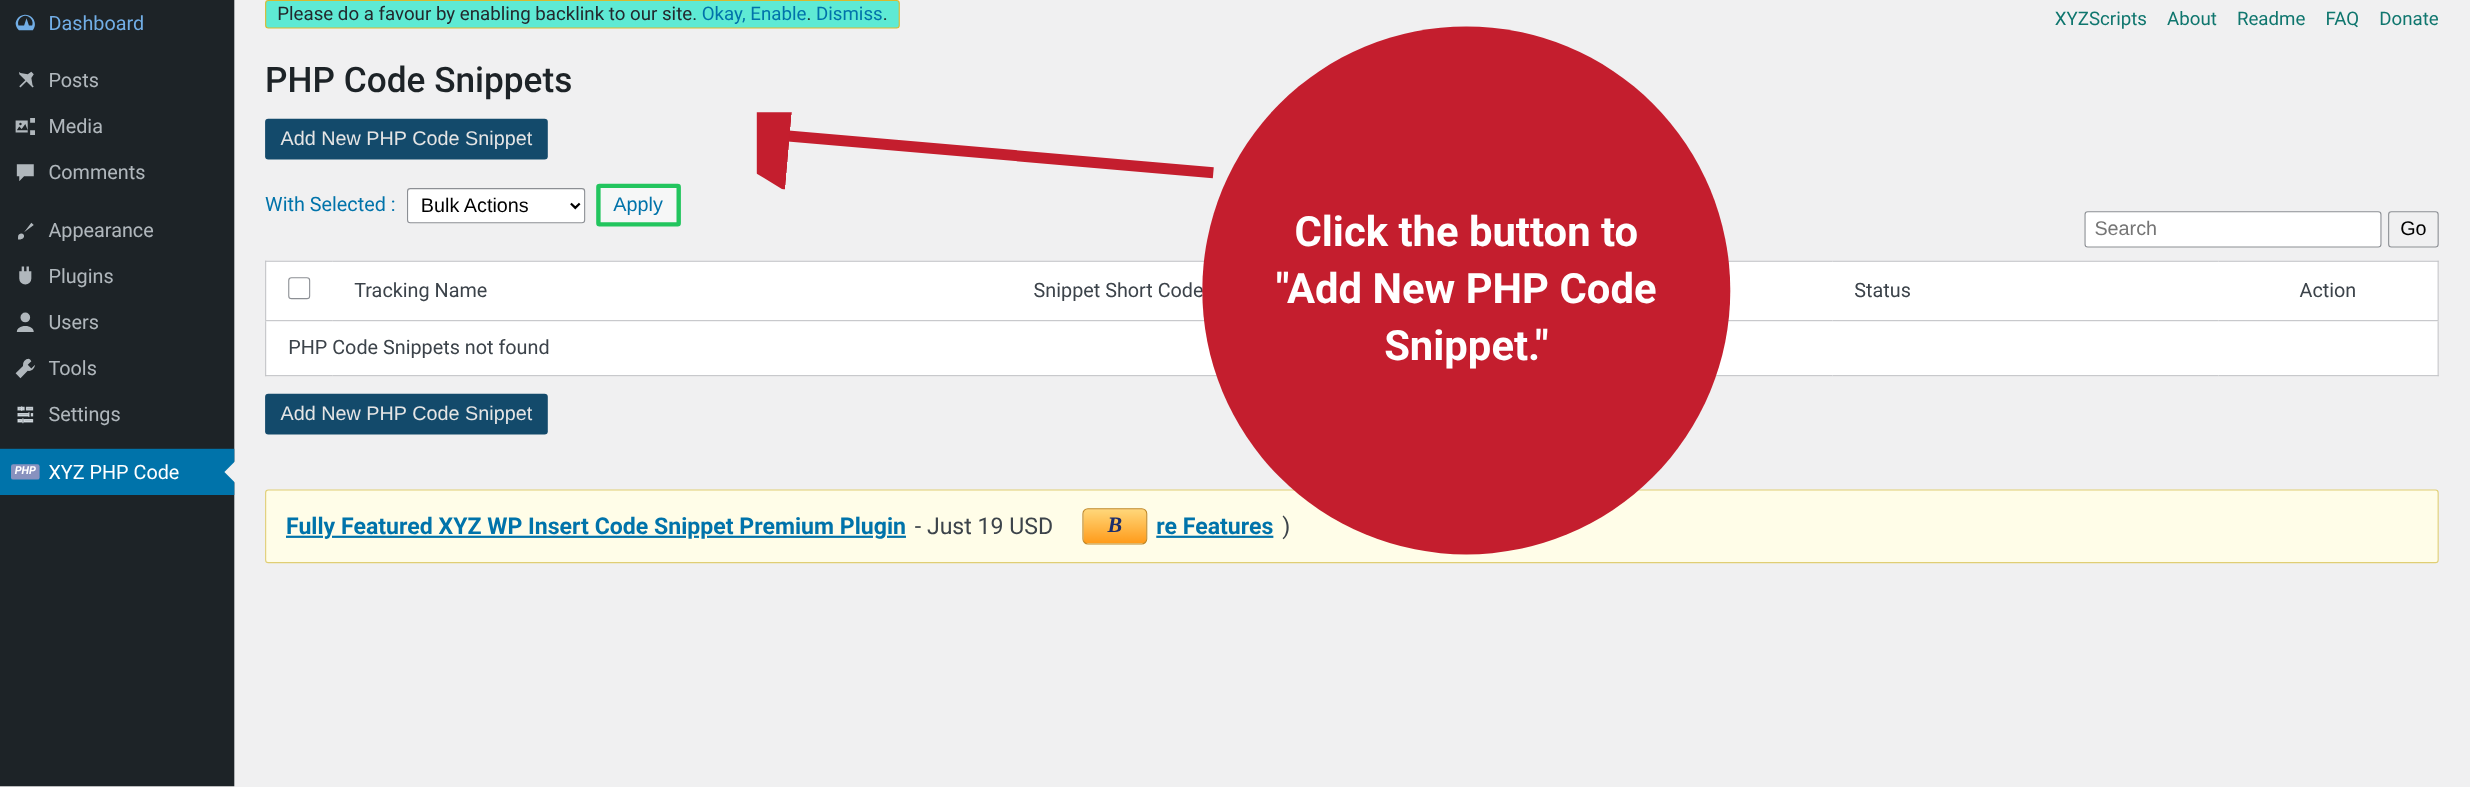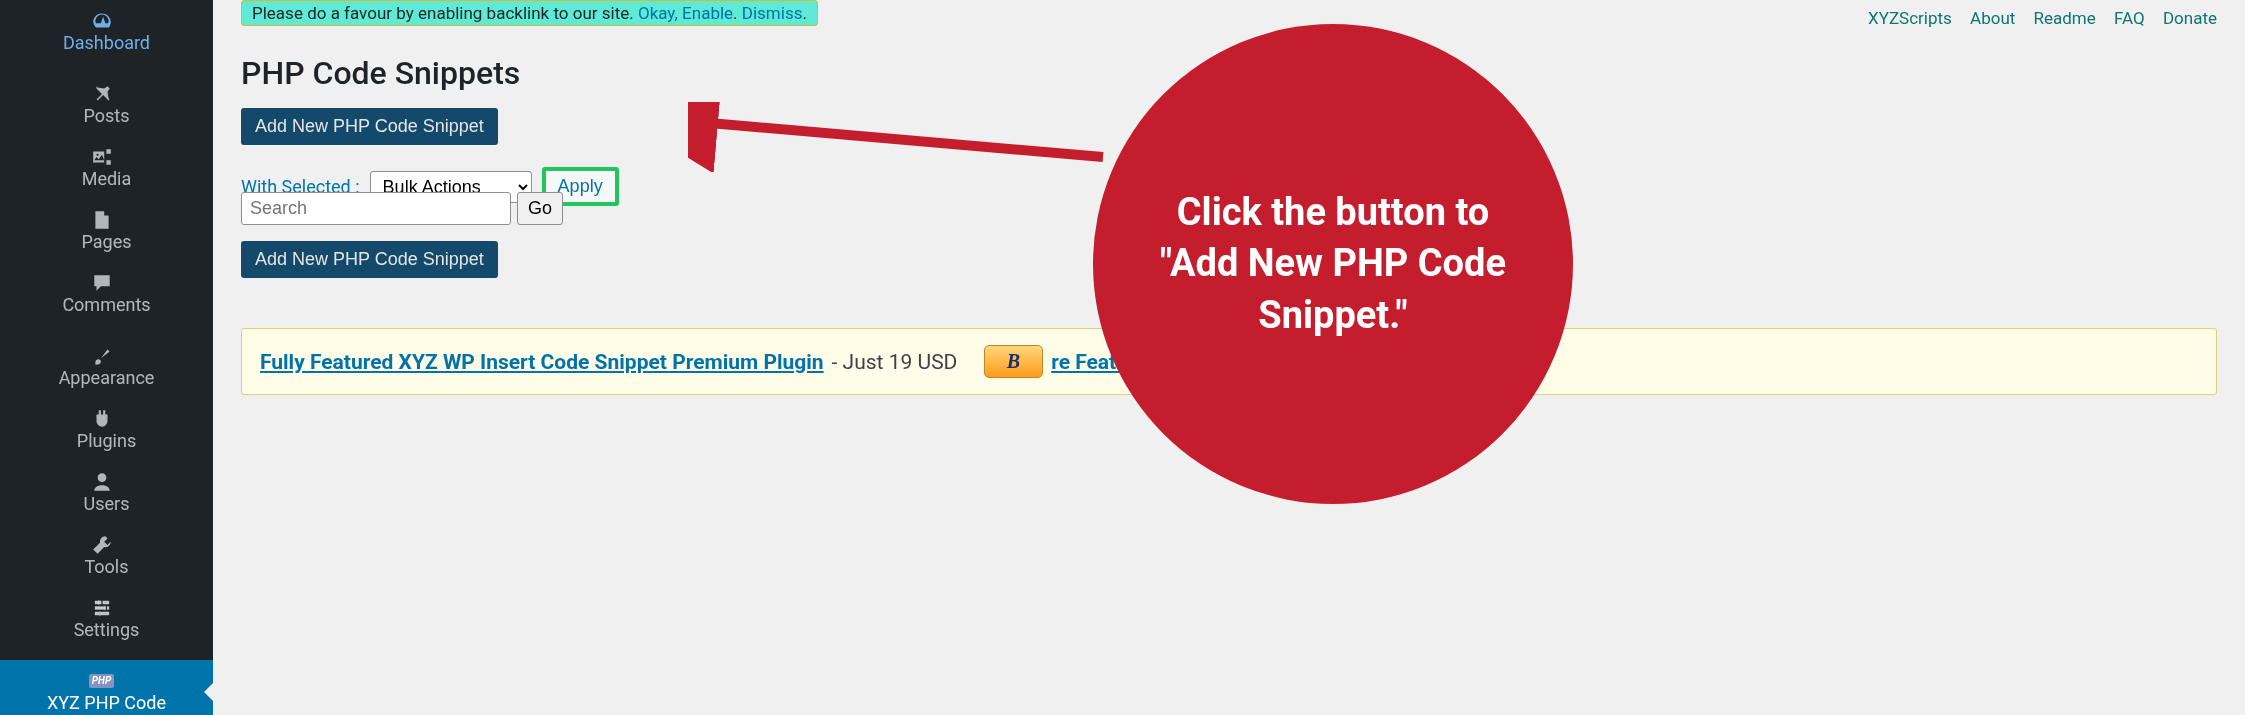--- a/index.html
+++ b/index.html
@@ -20,21 +20,20 @@
       color: #f0f0f1;
       flex-shrink: 0;
     }
     .sidebar-item {
       display: flex;
       align-items: center;
       padding: 10px 12px;
       color: rgba(240,246,252,0.7);
       cursor: pointer;
       font-size: 18px;
-      flex-direction: column;
     }
     .sidebar-item.current {
       background: #0073aa;
       color: #fff;
       position: relative;
     }
     .sidebar-item.current::after {
       content: "";
       position: absolute;
       right: -1px;
@@ -122,20 +121,21 @@
       color: #0073aa;
       background: #f6f7f7;
       border: 4px solid #22c55e;
       padding: 5px 12px;
       font-size: 18px;
       border-radius: 3px;
       cursor: pointer;
     }
     .search-row {
       display: flex;
+      justify-content: flex-end;
       gap: 6px;
       margin-bottom: 11px;
       margin-top: -36px;
     }
     .search-row input[type=text] {
       font-size: 18px;
       padding: 4px 8px;
       border: 1px solid #8c8f94;
       border-radius: 3px;
       width: 270px;
@@ -257,28 +257,20 @@
       <span class="icon">
         <svg viewBox="0 0 20 20">
             <path d="M2 5h10v10H2zM14 3h4v4h-4zM14 13h4v4h-4zM6 9a1 1 0 100-2 1 1 0 000 2zm-3 4l2-3 2 2 3-4 2 5z" fill-rule="evenodd"></path>
           </svg>
       </span>
       <span>Media</span>
     </div>
     <div class="sidebar-item">
       <span class="icon">
         <svg viewBox="0 0 20 20">
-            <path d="M4 2h8l4 4v12H4zM12 2v4h4M11 17h3M11 15h3M11 13h3"></path>
-          </svg>
-      </span>
-      <span>Pages</span>
-    </div>
-    <div class="sidebar-item">
-      <span class="icon">
-        <svg viewBox="0 0 20 20">
             <path d="M3 3h14v10H9l-4 4v-4H3z"></path>
           </svg>
       </span>
       <span>Comments</span>
     </div>
     <div class="sidebar-sep"></div>
     <div class="sidebar-item">
       <span class="icon">
         <svg viewBox="0 0 20 20">
             <path d="M4 16c0-2 1-3 3-3 1 0 2 1 2 2 0 2-2 3-5 3 0 0 0-1 0-2zm5-4l6-8 2 2-8 6z"></path>
@@ -352,20 +344,38 @@
         <option>Bulk Actions</option>
       </select>
       <button class="apply-btn">Apply</button>
     </div>
 
     <div class="search-row">
       <input type="text" placeholder="Search" style="">
       <button class="go-btn">Go</button>
     </div>
 
+    <table class="listing">
+      <thead>
+        <tr>
+          <th class="cb">
+            <span class="checkbox"></span>
+          </th>
+          <th>Tracking Name</th>
+          <th>Snippet Short Code</th>
+          <th>Status</th>
+          <th class="action">Action</th>
+        </tr>
+      </thead>
+      <tbody>
+        <tr>
+          <td colspan="5" class="empty">PHP Code Snippets not found</td>
+        </tr>
+      </tbody>
+    </table>
 
     <div class="add-bottom">
       <button class="button-primary">Add New PHP Code Snippet</button>
     </div>
 
     <div class="promo">
       <a href="#" class="main-link">Fully Featured XYZ WP Insert Code Snippet Premium Plugin</a>
       <span> - Just 19 USD</span>
       &nbsp;&nbsp;
       <button class="buy-btn">B</button>

